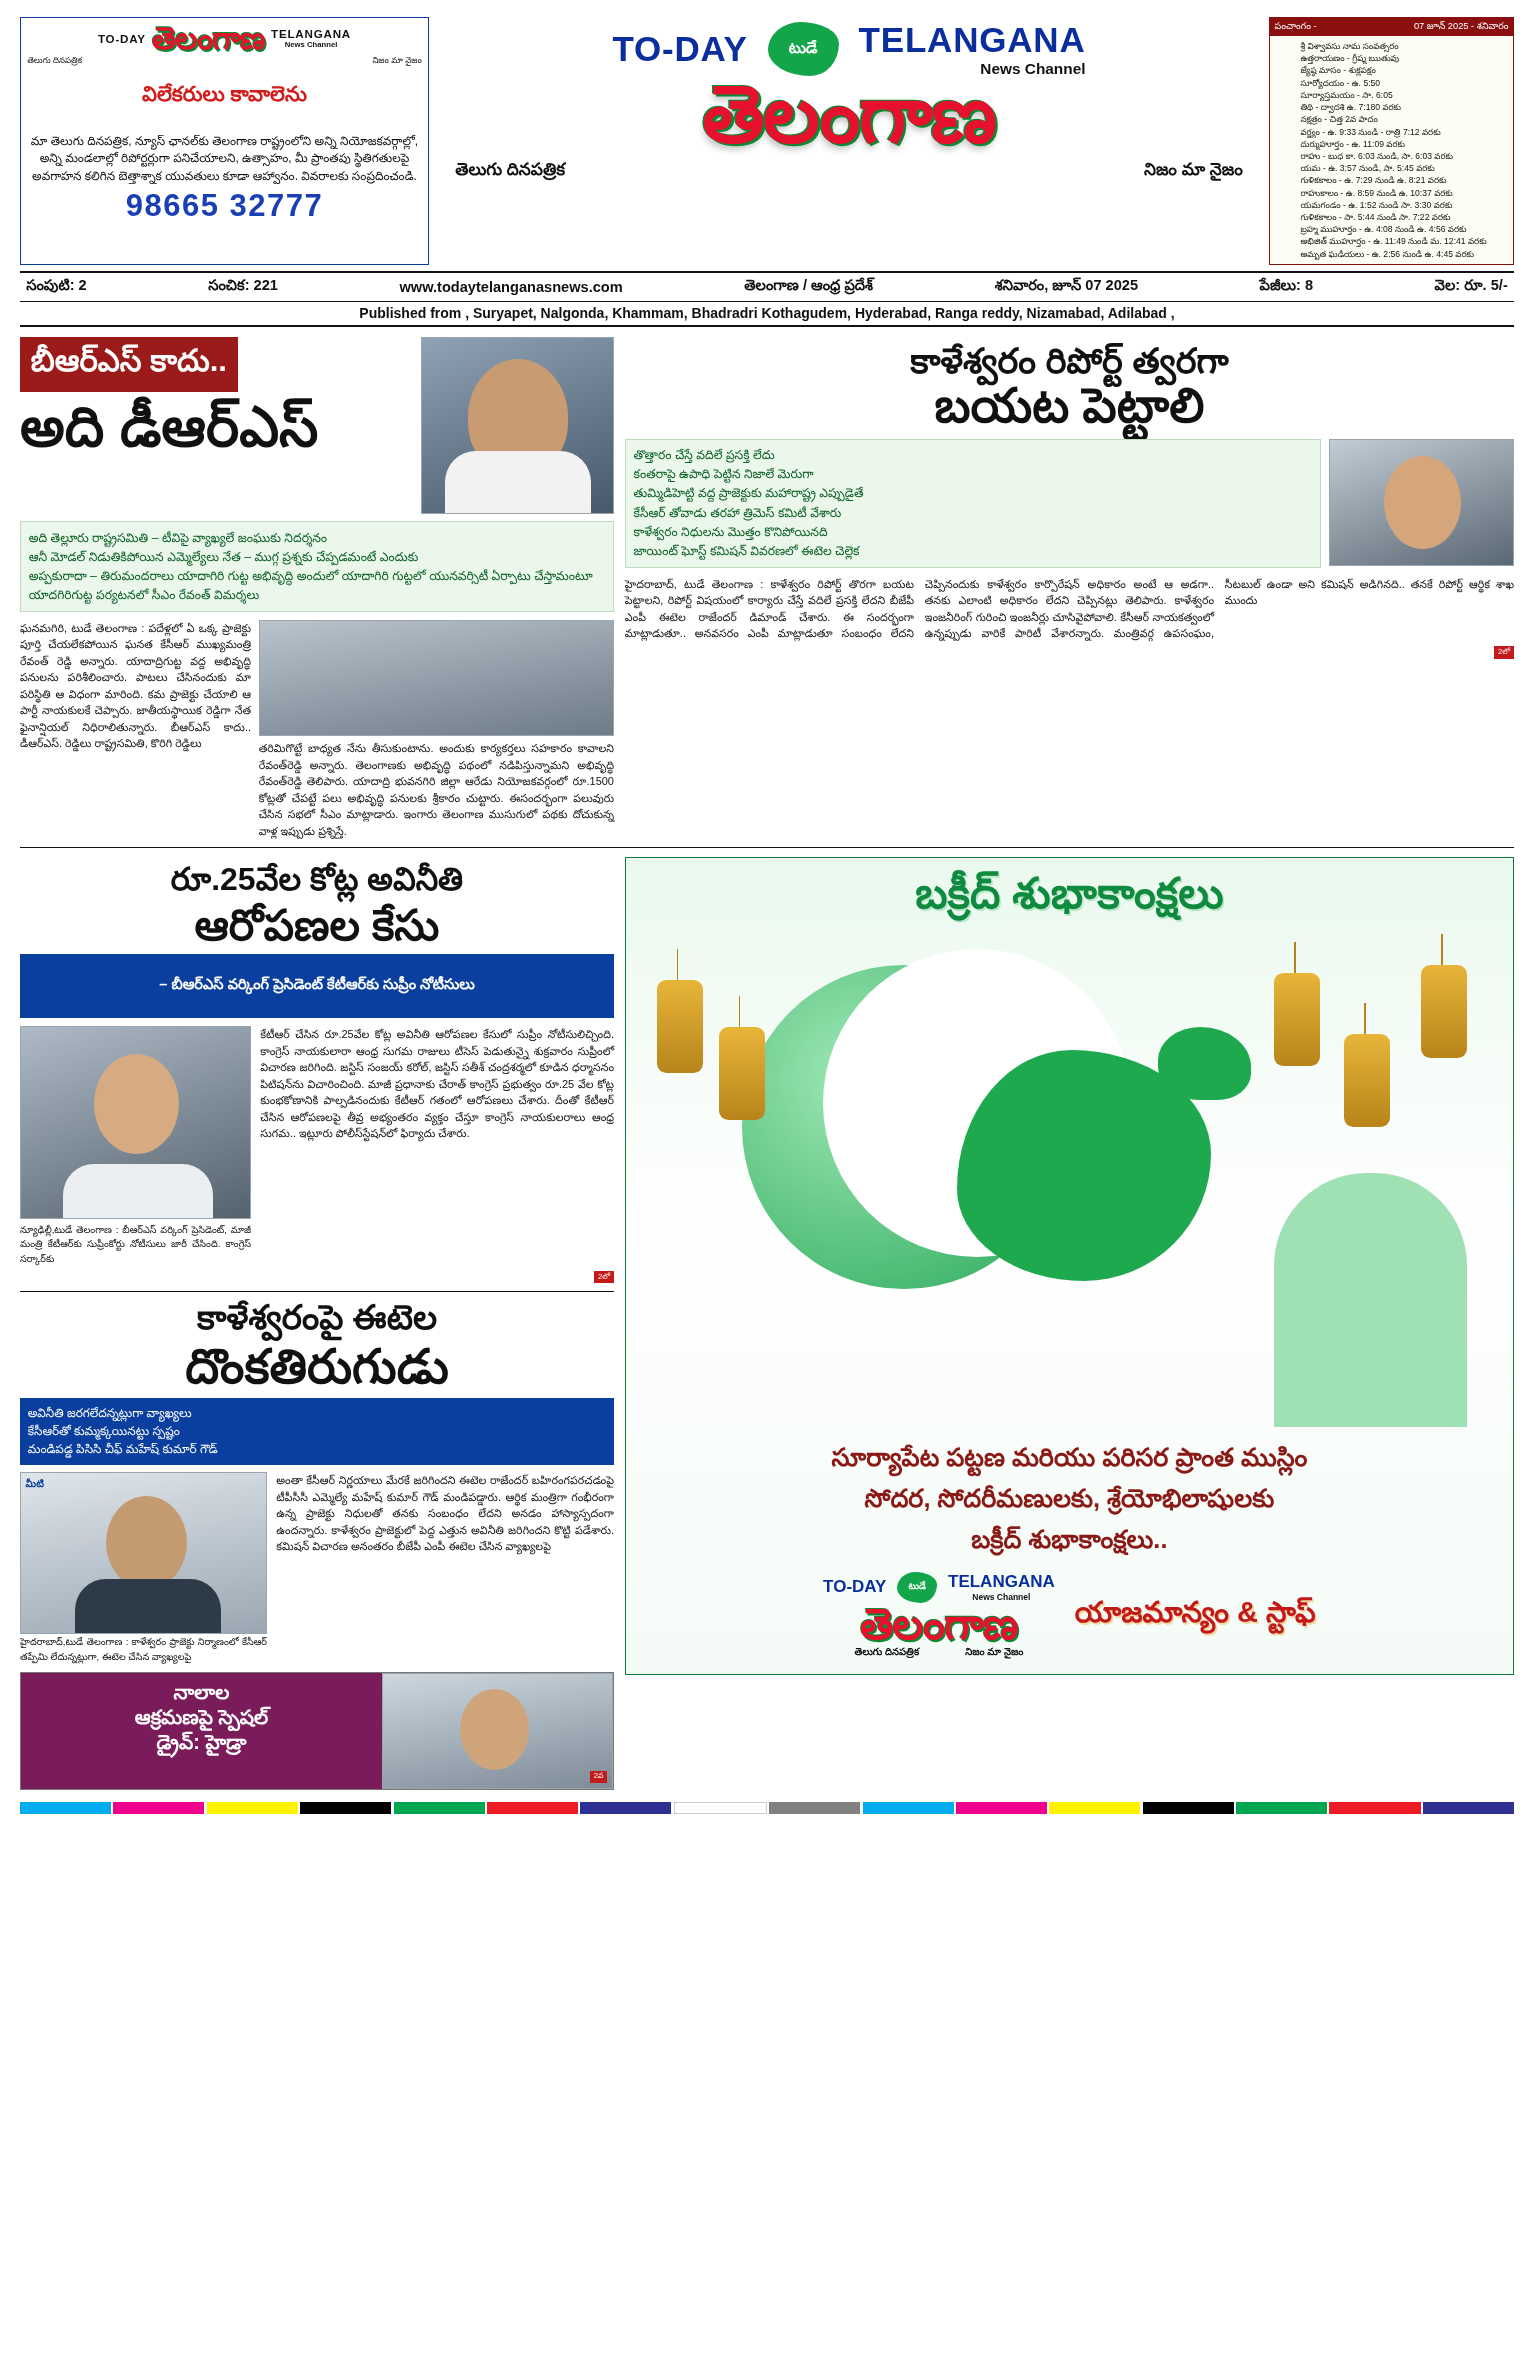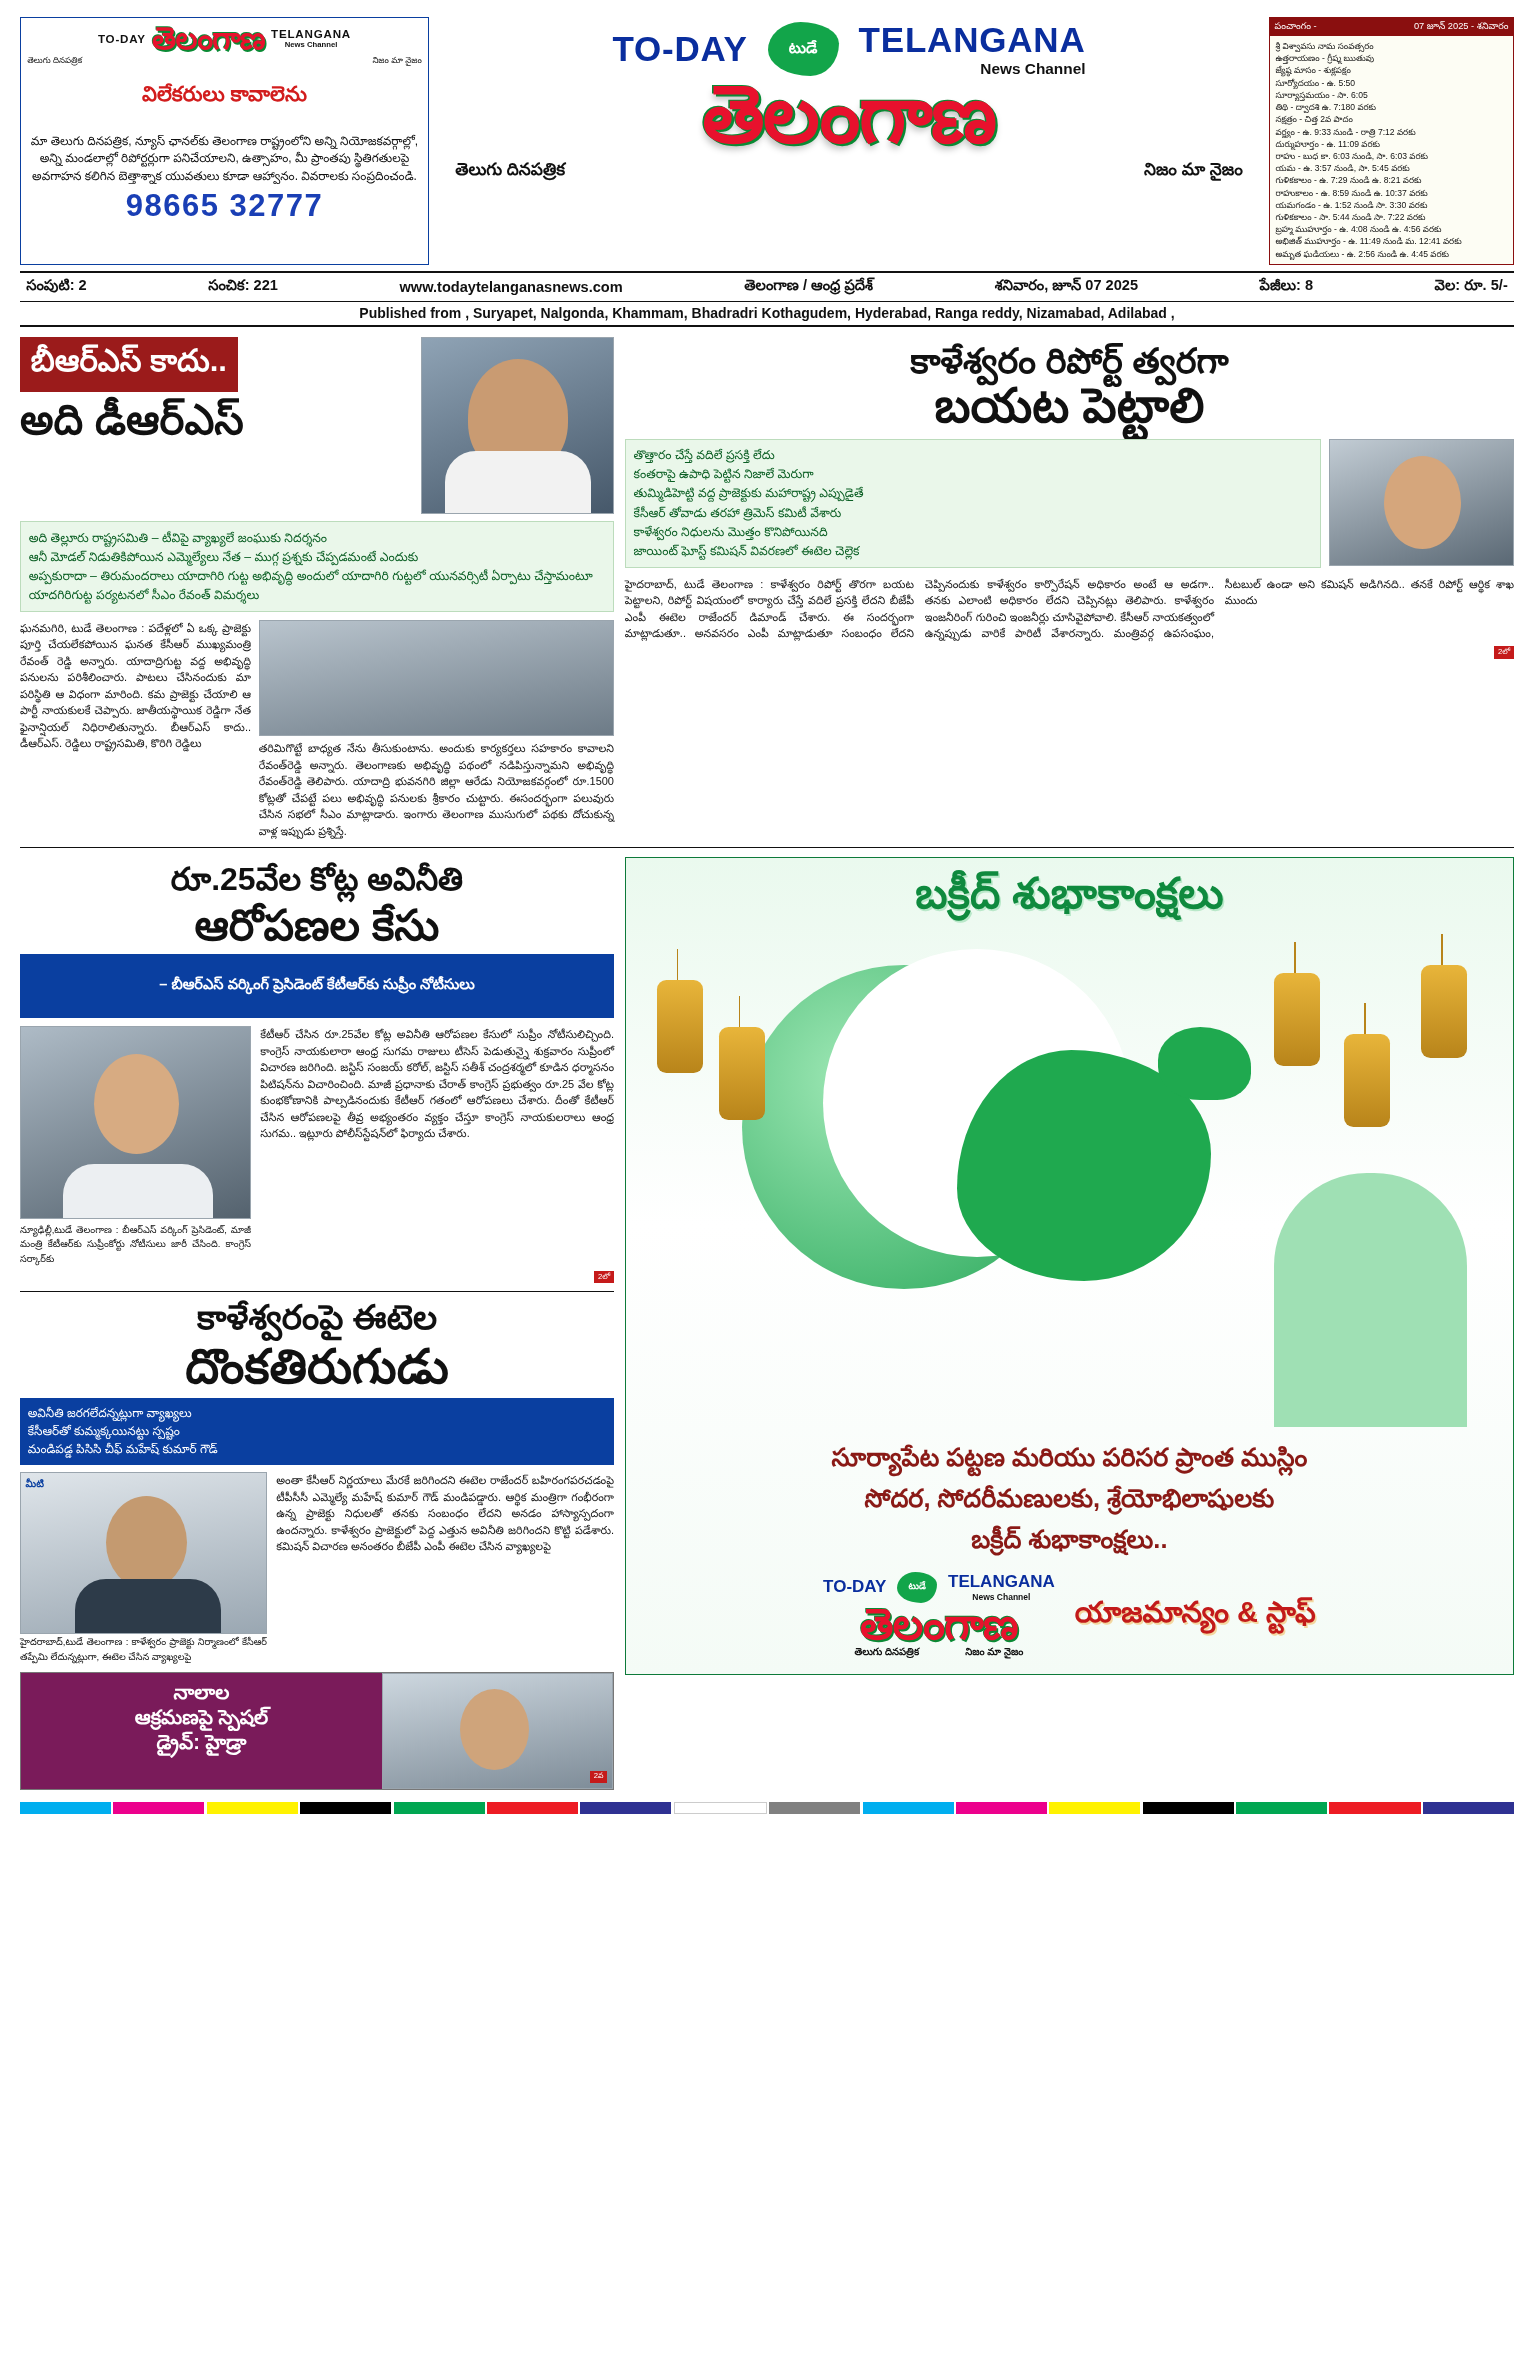--- a/index.html
+++ b/index.html
@@ -37,35 +37,35 @@
   .mh-bigtel {
     font-size:80px; font-weight:bold; color:#e8112d; line-height:1;
     text-shadow:2.3px 2.3px 0 #0a8a34, -1.5px -1.5px 0 #0a8a34, 0 4.6px 7.7px rgba(0,0,0,.25);
     margin-top:-3.1px; letter-spacing:-1.5px;
   }
   .mh-center-bottom { display:flex; justify-content:space-between; width:100%; padding:4.6px 18.5px 0 18.5px; font-size:17px; font-weight:bold; color:#111; }
 
   .mh-right { width:245px; border:1.5px solid #8a0f0f; background:#fdfdf4; }
   .mh-right-head { background:#8a0f0f; color:#fff; font-size:9.3px; padding:3.1px 4.6px; display:flex; justify-content:space-between; }
   .mh-right-body { padding:3.9px 5.4px; font-size:8.6px; line-height:1.42; color:#111; }
-  .mh-right-body div { white-space:nowrap; overflow:hidden; }
+  .mh-right-body div { white-space:nowrap; overflow:hidden;margin-left:25px; }
 
   
   .infobar { margin-top:6.2px; border-top:2.3px solid #111; border-bottom:1.5px solid #111; display:flex; align-items:center; justify-content:space-between; padding:3.9px 6.2px; font-size:14.6px; font-weight:bold; }
   .infobar .web { font-weight:bold; color:#111; }
   .pubbar { border-bottom:2.3px solid #111; padding:3.9px 6.2px; font-size:14px; font-weight:bold; text-align:center; }
 
   
   .cols { display:flex; gap:10.8px; margin-top:9.3px; }
   .col-left { width:594px; }
   .col-right { flex:1; }
 
   
   .hl-red-band { background:#9b1b1b; color:#fff; font-size:31px; font-weight:bold; padding:6.2px 10.8px; display:inline-block; }
-  .hl-huge { font-size:42px; font-weight:bold; color:#111; line-height:1.05; margin-top:6.2px; }
+  .hl-huge { font-size:56px; font-weight:bold; color:#111; line-height:1.05; margin-top:6.2px; }
   .bullets-green { background:#eaf7ea; border:0.8px solid #bcdcbc; margin-top:7.7px; padding:6.2px 7.7px; }
   .bullets-green div { font-size:12.3px; color:#0b5f24; line-height:1.55; }
   .bullets-blue { background:#0a3fa0; color:#fff; margin-top:6.2px; padding:6.2px 7.7px; }
   .bullets-blue div { font-size:12px; line-height:1.5; }
 
   .photo { background:#cfd6dd; border:0.8px solid #9aa5ae; position:relative; overflow:hidden; }
 
   .body-text { font-size:11px; line-height:1.5; text-align:justify; color:#111; }
   .tag-red { display:inline-block; background:#c51a1a; color:#fff; font-size:7.7px; padding:0.8px 3.9px; vertical-align:middle; }
 

